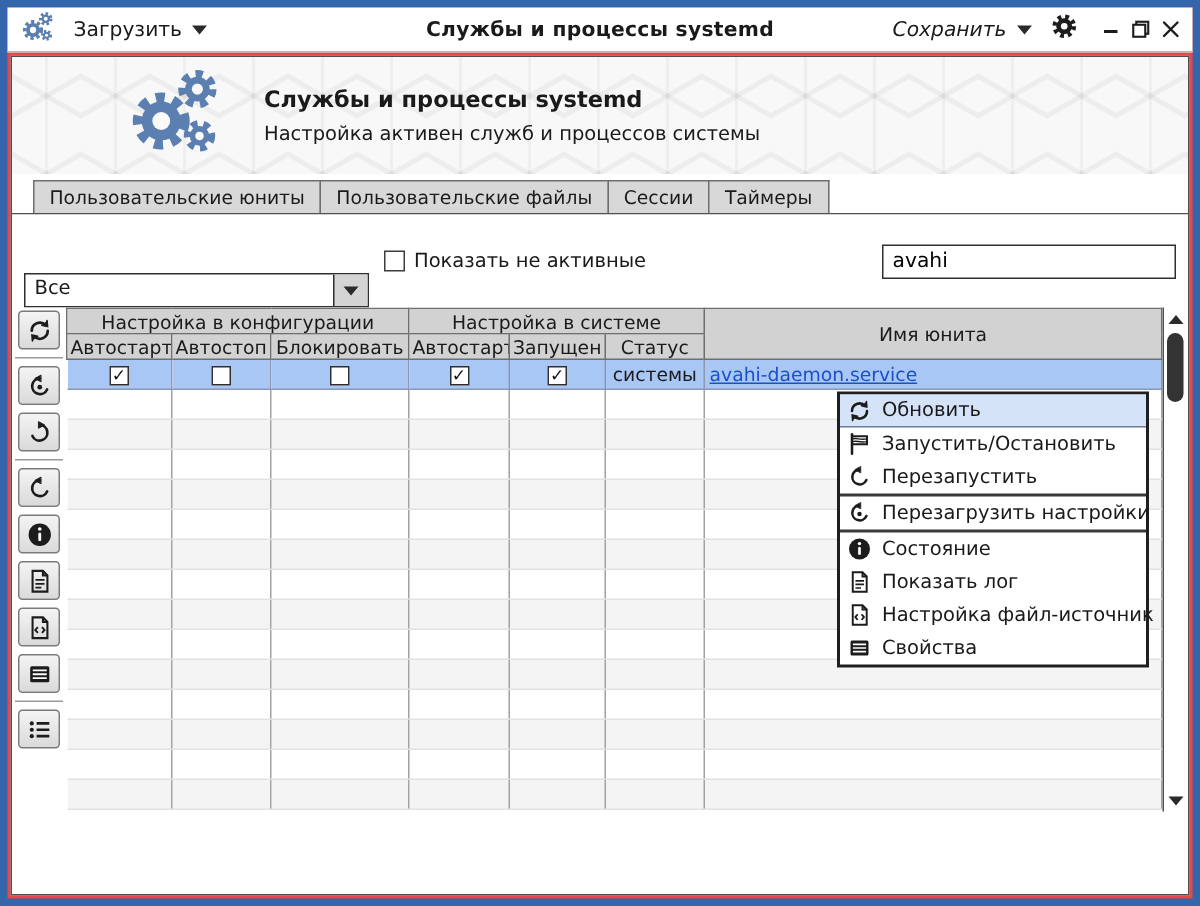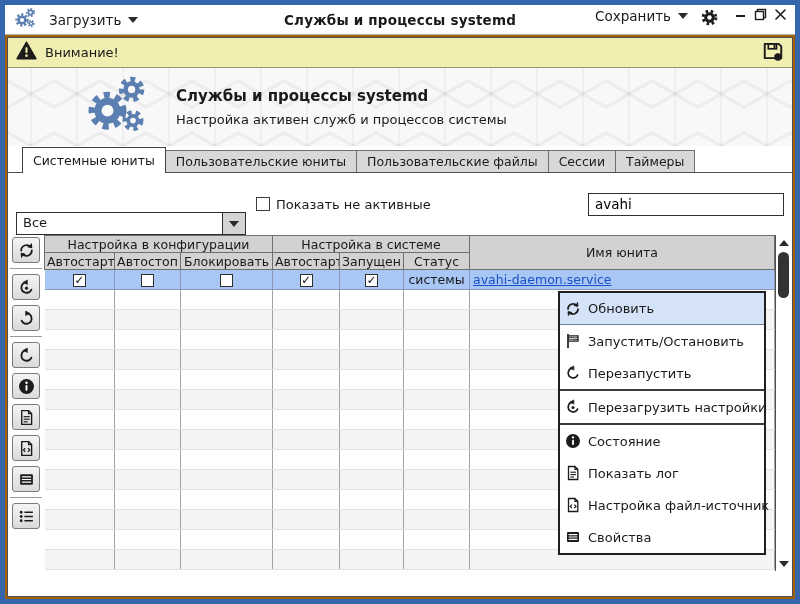--- a/index.html
+++ b/index.html
@@ -5,31 +5,31 @@
   * { box-sizing: border-box; }
   html,body { margin:0; padding:0; }
   body {
     width:800px; height:604px; overflow:hidden;
     font-family:"DejaVu Sans", sans-serif; color:#1a1a1a;
     background:#fff;
   }
   .window {
     width:800px; height:604px;
     border:5px solid #3566ac;
-    display:flex; flex-direction:column; background:#a16207;
+    display:flex; flex-direction:column; background:#ef4444;
   }
   
   .titlebar {
     height:30px; flex:0 0 30px; background:#fff;
     display:flex; align-items:center; padding:0 8px;
     border-bottom:1px solid #b5b5b5;
   }
   .tb-left { display:flex; align-items:center; gap:12px; width:230px; }
   .tb-title { flex:1; text-align:center; font-size:13.5px; font-weight:bold; letter-spacing:.2px; }
-  .tb-right { display:flex; align-items:flex-start; gap:12px; width:230px; justify-content:flex-end; }
+  .tb-right { display:flex; align-items:center; gap:12px; width:230px; justify-content:flex-end;font-style:italic; }
   .menu-btn { display:flex; align-items:center; gap:7px; font-size:13.5px; cursor:default; }
   .caret-down { width:0; height:0; border-left:5px solid transparent; border-right:5px solid transparent; border-top:6px solid #2a2a2a; }
   .winctl { display:flex; align-items:center; gap:7px; margin-left:4px; }
   .winctl svg { display:block; }
   
   .client {
     flex:1; margin:2px; border:1px solid #4f4f4f;
     display:flex; flex-direction:column; overflow:hidden; background:#fff;
   }
   
@@ -111,21 +111,21 @@
   .varrow { height:15px; flex:0 0 15px; display:grid; place-items:center; background:#fff; }
   .tri-up { width:0; height:0; border-left:5px solid transparent; border-right:5px solid transparent; border-bottom:6px solid #2a2a2a; }
   .tri-dn { width:0; height:0; border-left:5px solid transparent; border-right:5px solid transparent; border-top:6px solid #2a2a2a; }
   .vtrack { flex:1; position:relative; }
   .vthumb { position:absolute; top:2px; left:2px; width:11px; height:46px; background:#333; border-radius:6px; }
   
   .ctxmenu {
     position:absolute; left:550px; top:56px; width:208px; background:#fff;
     border:2px solid #1f1f1f; z-index:6;
   }
-  .mi { height:32px; display:flex; align-items:center; gap:7px; padding:0 5px; font-size:13px; white-space:nowrap; }
+  .mi { height:22px; display:flex; align-items:center; gap:7px; padding:0 5px; font-size:13px; white-space:nowrap; }
   .mi[data-highlighted="true"] { background:#d5e3f8; border-bottom:1px solid #6f7f9b; }
   .menu-sep { border-top:2px solid #3a3a3a; height:0; }
   .mi svg { flex:0 0 16px; }
   
   .footer { flex:1; padding:9px 0 0 36px; background:#fff; }
   .footer .frow { display:flex; margin-bottom:9px; font-size:13px; }
   .footer .flabel { width:86px; }
 </style>
 </head>
 <body>
@@ -183,39 +183,20 @@
           <svg width="13" height="13" viewBox="0 0 13 13">
             <path d="M2 2 L11 11 M11 2 L2 11" stroke="#1c1c1c" stroke-width="1.6" stroke-linecap="round"></path>
           </svg>
         </span>
       </div>
     </div>
   </div>
 
   <div class="client">
 
-    <div class="warnbar">
-      <span>
-        <svg width="21" height="19" viewBox="0 0 18 16">
-          <path d="M9 1 L17 15 H1 Z" fill="#1c1c1c" stroke="#1c1c1c" stroke-width="1.4" stroke-linejoin="round"></path>
-          <rect x="8.1" y="5.2" width="1.8" height="5" rx="0.6" fill="#f1eeb1"></rect>
-          <circle cx="9" cy="12.4" r="1.1" fill="#f1eeb1"></circle>
-        </svg>
-      </span>
-      <span class="label">Внимание!</span>
-      <span class="warn-spacer"></span>
-      <span>
-        <svg width="22" height="22" viewBox="0 0 16 16">
-          <path d="M2 2.8 H12.2 L14 4.6 V13.2 H2 Z" fill="none" stroke="#1c1c1c" stroke-width="1.4" stroke-linejoin="round"></path>
-          <rect x="4.6" y="2.8" width="6" height="3.6" fill="none" stroke="#1c1c1c" stroke-width="1.2"></rect>
-          <rect x="8.4" y="3.4" width="1.4" height="2.4" fill="#1c1c1c"></rect>
-          <circle cx="11.6" cy="12.4" r="2.7" fill="#1c1c1c"></circle>
-        </svg>
-      </span>
-    </div>
 
     <div class="banner">
       <span>
         <svg width="72" height="68" viewBox="0 0 24 24">
           <g stroke="#5b7fb0" fill="#5b7fb0">
             <circle cx="9" cy="14" r="5.4" fill="none" stroke-width="2.6" stroke-dasharray="2.1 1.9"></circle>
             <circle cx="9" cy="14" r="4.6" stroke="none"></circle>
             <circle cx="9" cy="14" r="2.1" fill="#fafafa" stroke="none"></circle>
             <circle cx="17.5" cy="6.5" r="3.4" fill="none" stroke-width="2.2" stroke-dasharray="1.6 1.5"></circle>
             <circle cx="17.5" cy="6.5" r="2.9" stroke="none"></circle>
@@ -226,21 +207,20 @@
           </g>
         </svg>
       </span>
       <div>
         <div class="banner-title">Службы и процессы systemd</div>
         <div class="banner-sub">Настройка активен служб и процессов системы</div>
       </div>
     </div>
 
     <div class="tabs">
-      <div class="tab" data-active="true">Системные юниты</div>
       <div class="tab" data-active="false">Пользовательские юниты</div>
       <div class="tab" data-active="false">Пользовательские файлы</div>
       <div class="tab" data-active="false">Сессии</div>
       <div class="tab" data-active="false">Таймеры</div>
     </div>
 
     <div class="filterbar">
       <div class="combobox">
         <span class="txt">Все</span>
         <span class="btn">

